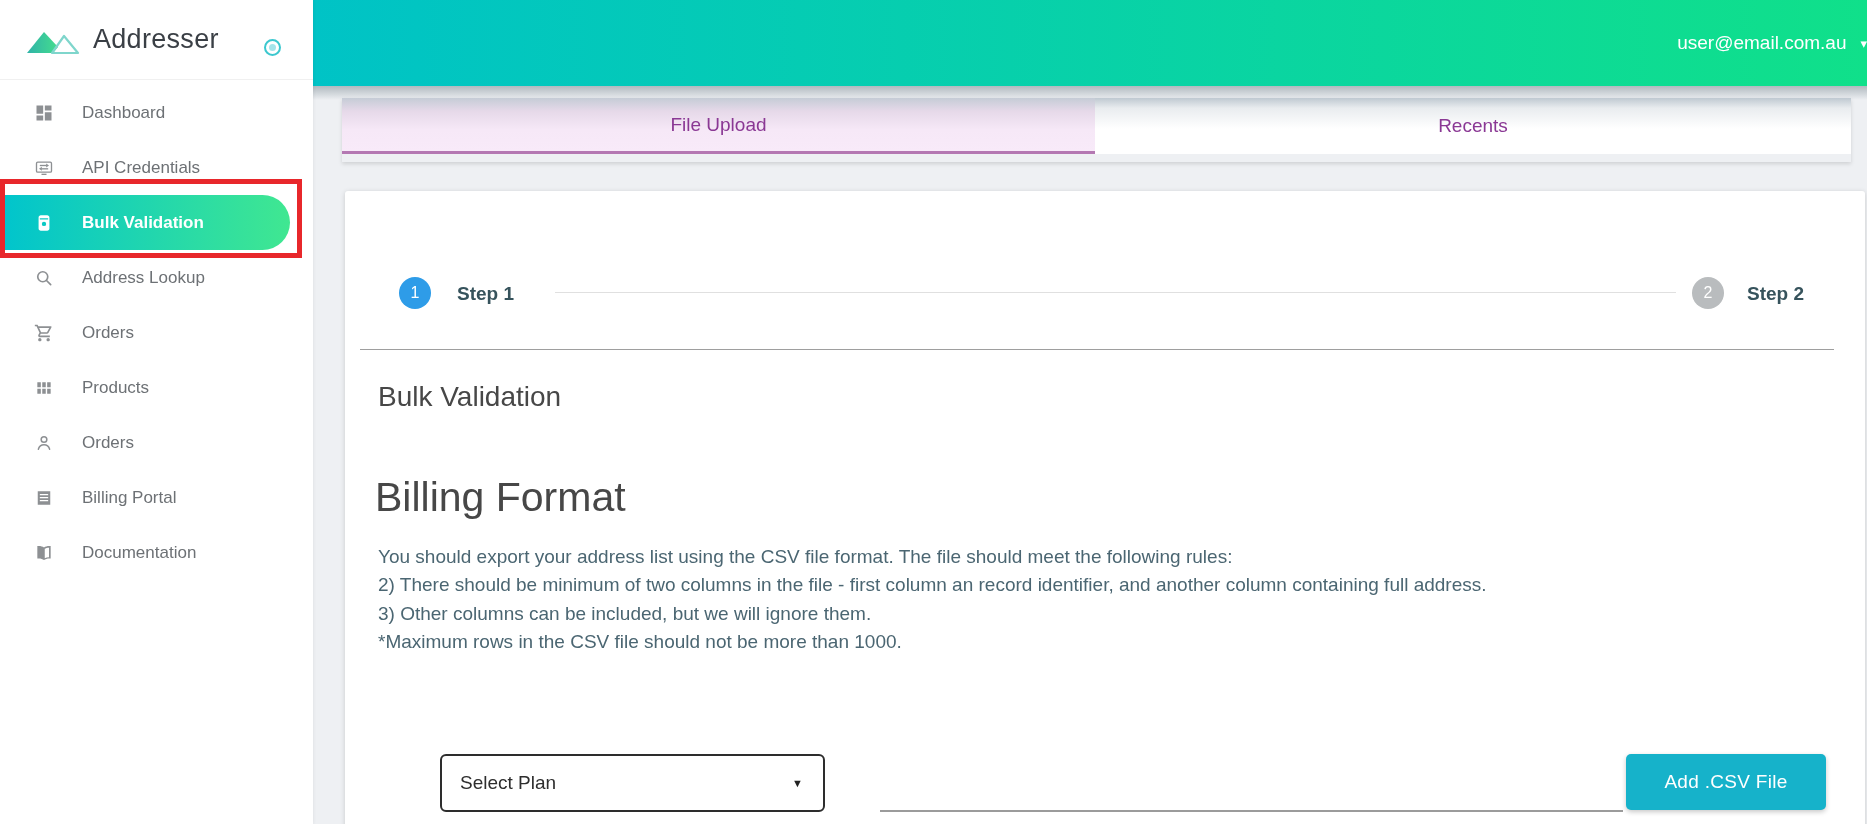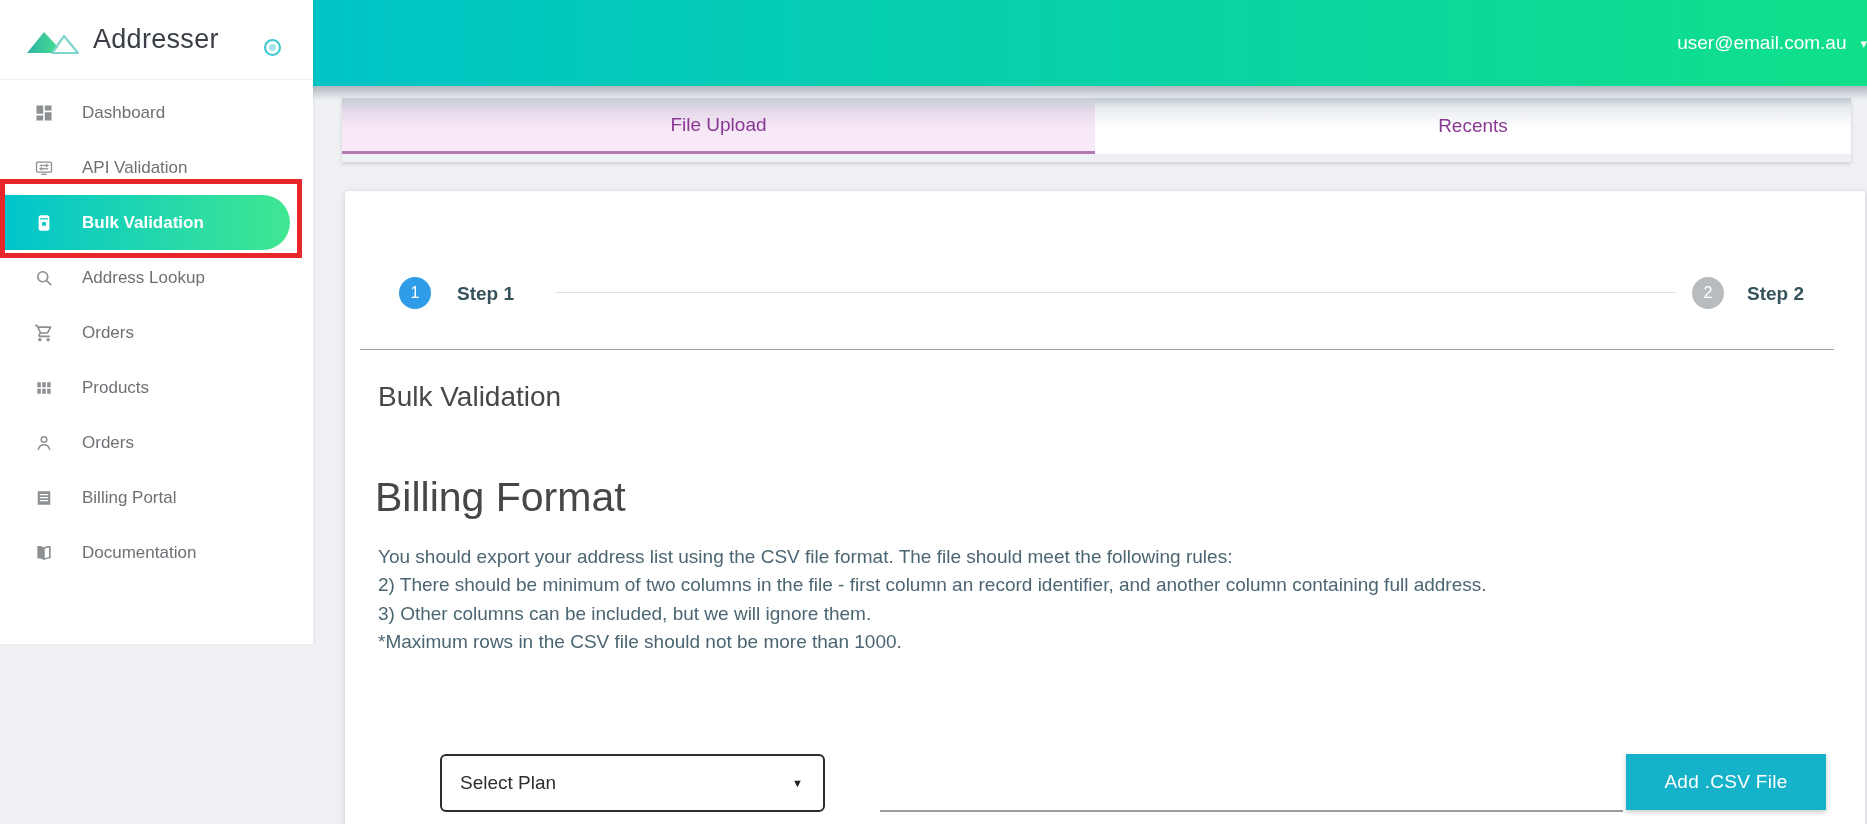--- a/index.html
+++ b/index.html
@@ -6,21 +6,21 @@
   html,body { width:1867px; height:824px; }
   body {
     position:relative; overflow:hidden;
     background:#eef0f3;
     font-family:"Liberation Sans","DejaVu Sans",sans-serif;
     -webkit-font-smoothing:antialiased;
   }
 
   
   .sidebar {
-    position:absolute; left:0; top:0; width:313px; height:644px;
+    position:absolute; left:0; top:0; width:313px; height:824px;
     background:#ffffff; z-index:5; box-shadow:1px 0 3px rgba(0,0,0,.05);
   }
   .logo-row {
     position:absolute; left:0; top:0; width:313px; height:80px;
     display:flex; align-items:center; padding-left:25px;
     border-bottom:1px solid #f0f0f0;
   }
   .logo-mark { width:56px; height:34px; margin-right:12px; flex:0 0 auto; }
   .logo-text { font-size:27px; font-weight:500; color:#3a3f45; letter-spacing:.3px; }
   .sidebar-toggle {
@@ -123,21 +123,21 @@
   }
   .plan-select-value { margin-left:18px; font-size:19px; color:#2d2d2d; }
   .plan-select-caret { position:absolute; right:20px; font-size:11px; color:#222222; }
 
   .file-name-line {
     position:absolute; left:535px; top:619px; width:743px; height:2px; background:#9b9b9b;
   }
 
   .add-csv-button {
     position:absolute; left:1281px; top:563px; width:200px; height:56px;
-    background:#16b2ca; border:none; border-radius:0;
+    background:#16b2ca; border:none; border-radius:5px;
     color:#ffffff; font-size:19px; font-weight:500; letter-spacing:.3px;
     display:flex; align-items:center; justify-content:center;
     cursor:pointer; box-shadow:0 2px 5px rgba(0,0,0,.22);
     font-family:inherit;
   }
 </style>
 </head>
 <body>
 
 <div class="sidebar">
@@ -166,21 +166,21 @@
     <div class="nav-item">
       <svg class="nav-ic" viewBox="0 0 24 24">
         <g stroke="currentColor" stroke-width="1.6" fill="none">
             <rect x="3" y="5" width="18" height="12" rx="1.5"></rect>
             <path d="M7 9h8"></path>
             <path d="M17 13h-8"></path>
             <path d="M9 19.6h6"></path>
           </g>
         <path fill="currentColor" d="M14.6 6.6L18 9l-3.4 2.4zM9.4 15.4L6 13l3.4-2.4z"></path>
       </svg>
-      <span>API Validation</span>
+      <span>API Credentials</span>
     </div>
     <div class="nav-item active">
       <svg class="nav-ic" viewBox="0 0 24 24">
         <path fill="currentColor" fill-rule="evenodd" d="M8.2 2.8h7.6c1.5 0 2.7 1.2 2.7 2.7v13c0 1.5-1.2 2.7-2.7 2.7H8.2c-1.5 0-2.7-1.2-2.7-2.7v-13c0-1.5 1.2-2.7 2.7-2.7zM7 6.4h10v1.3H7V6.4zm5 4.1a2.6 2.6 0 100 5.2 2.6 2.6 0 000-5.2z"></path>
       </svg>
       <span>Bulk Validation</span>
     </div>
     <div class="nav-item">
       <svg class="nav-ic" viewBox="0 0 24 24">
           <g fill="none" stroke="currentColor" stroke-width="2">

